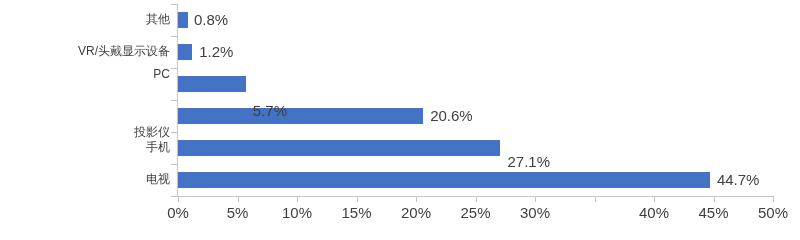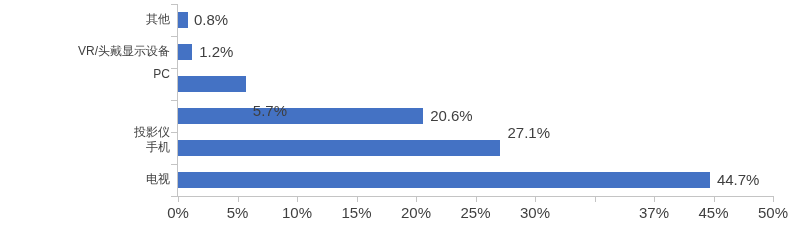--- a/index.html
+++ b/index.html
@@ -165,30 +165,30 @@
     <div class="bar" style="left: 0px; top: 40px; width: 14.28px; background: rgb(68, 114, 196);"></div>
     <div class="bar" style="left: 0px; top: 72px; width: 67.83px; background: rgb(68, 114, 196);"></div>
     <div class="bar" style="left: 0px; top: 104px; width: 245.14px; background: rgb(68, 114, 196);"></div>
     <div class="bar" style="left: 0px; top: 136px; width: 322.49px; background: rgb(68, 114, 196);"></div>
     <div class="bar" style="left: 0px; top: 168px; width: 531.93px; background: rgb(68, 114, 196);"></div>
 
     <div class="bar-value" style="left: 16px; top: 8px;">0.8%</div>
     <div class="bar-value" style="left: 21.28px; top: 40px;">1.2%</div>
     <div class="bar-value" style="left: 74.83px; top: 72px; margin-top: 27px;">5.7%</div>
     <div class="bar-value" style="left: 252.14px; top: 104px;">20.6%</div>
-    <div class="bar-value" style="left: 329.49px; top: 121px;">27.1%</div>
+    <div class="bar-value" style="left: 329.49px; top: 150px;">27.1%</div>
     <div class="bar-value" style="left: 538.93px; top: 168px;">44.7%</div>
   </div>
 
   <div class="xlabels" id="xlabel-host">
       <div class="xlabel" style="left: 178px;">0%</div>
       <div class="xlabel" style="left: 237.5px;">5%</div>
       <div class="xlabel" style="left: 297px;">10%</div>
       <div class="xlabel" style="left: 356.5px;">15%</div>
       <div class="xlabel" style="left: 416px;">20%</div>
       <div class="xlabel" style="left: 475.5px;">25%</div>
       <div class="xlabel" style="left: 535px; text-align: center;">30%</div>
-      <div class="xlabel" style="left: 654px;">37%</div>
+      <div class="xlabel" style="left: 654px;">40%</div>
       <div class="xlabel" style="left: 713.5px;">45%</div>
       <div class="xlabel" style="left: 773px;">50%</div>
     </div>
 
 </div>
 
 </body></html>

